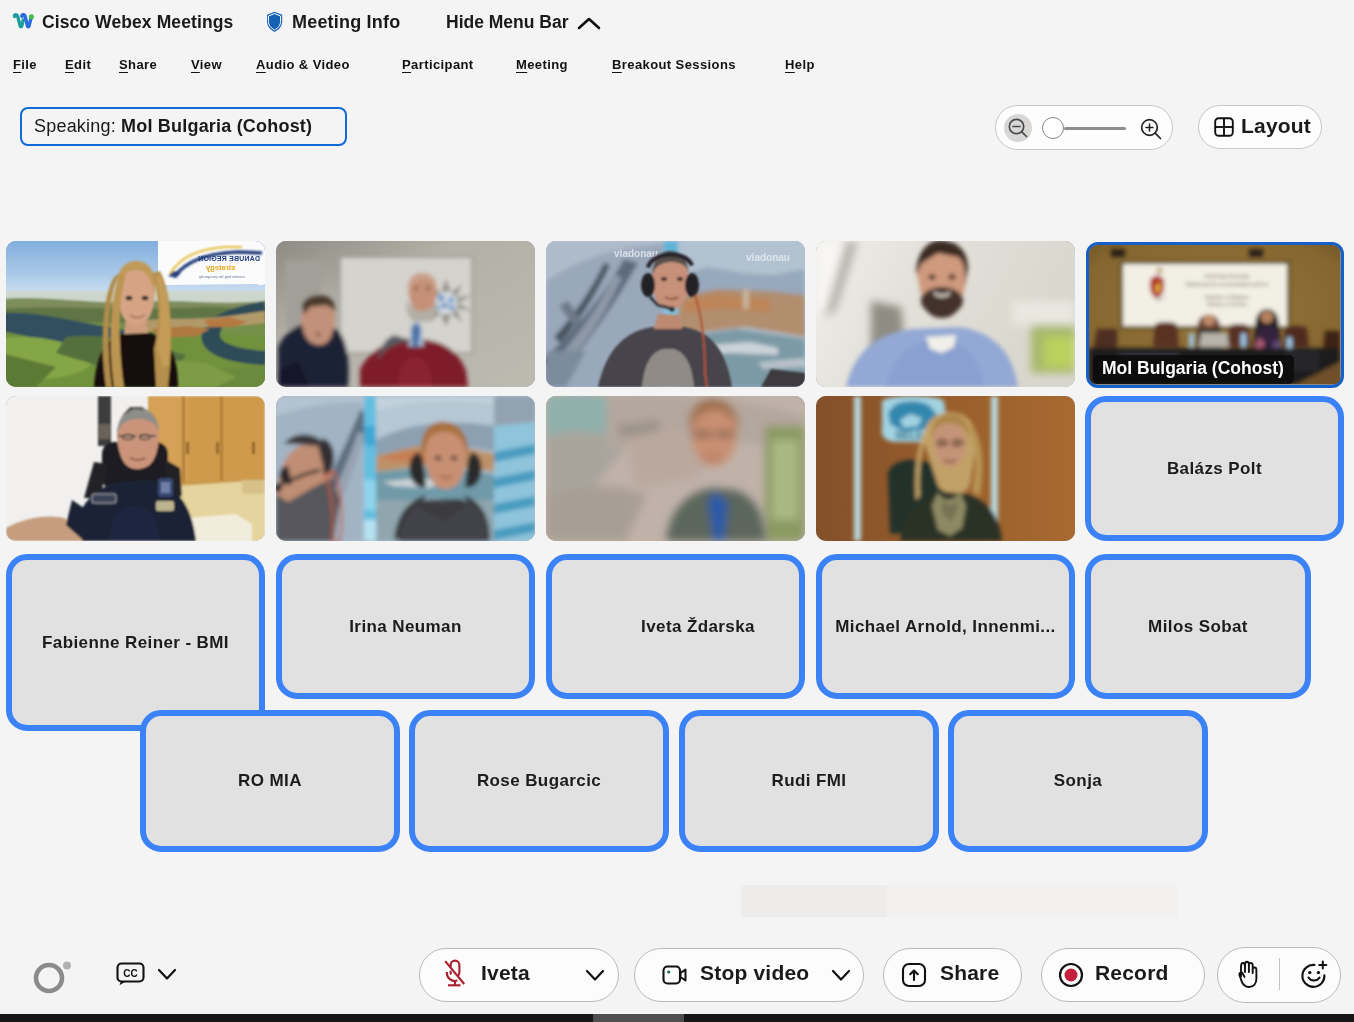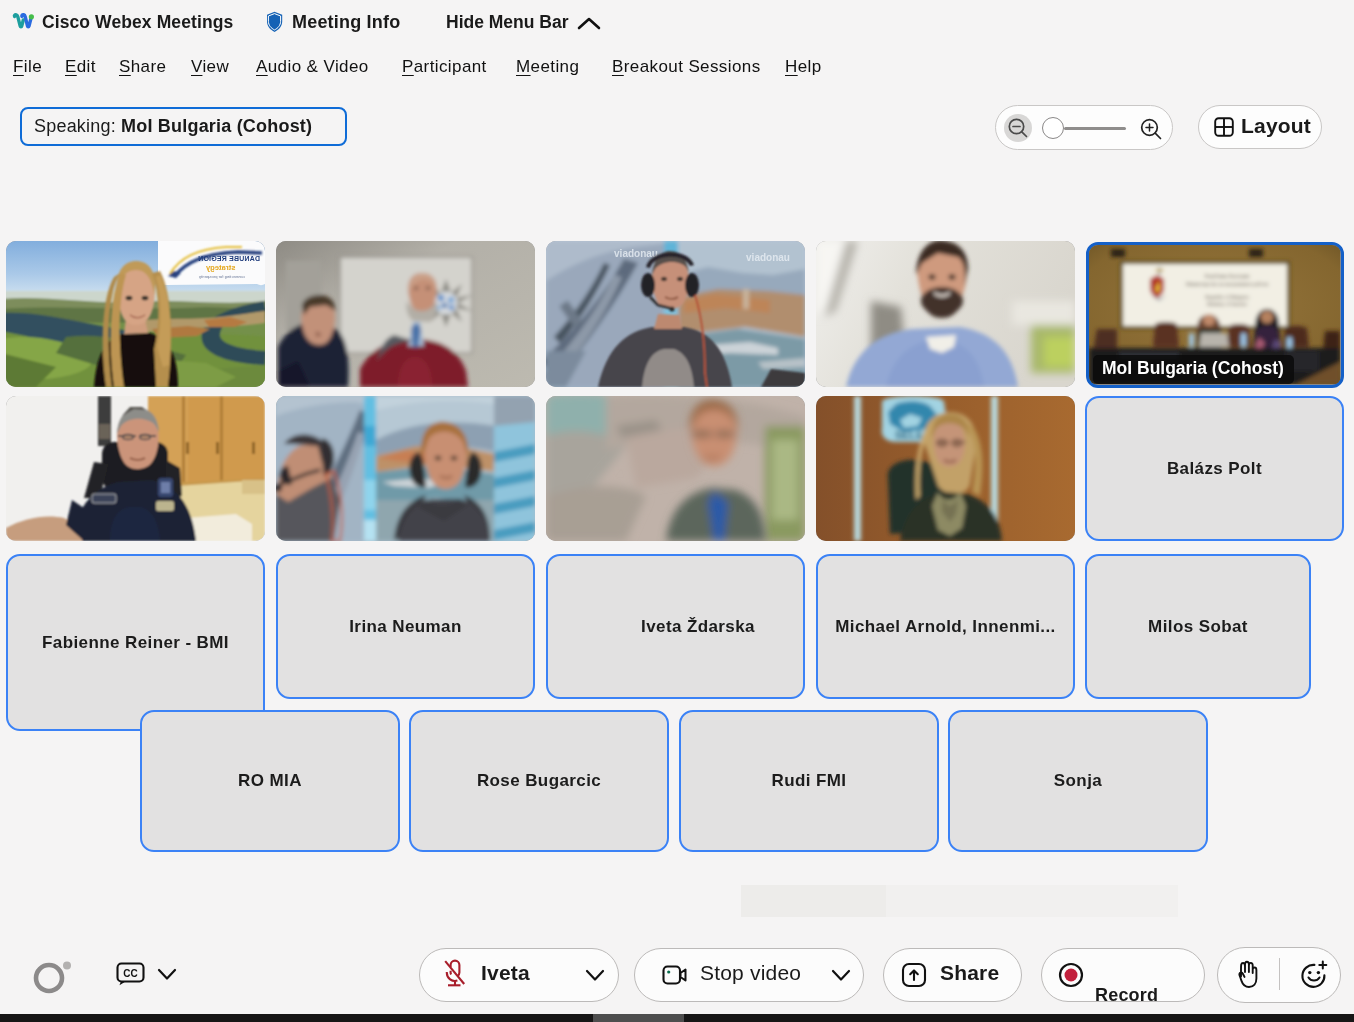--- a/index.html
+++ b/index.html
@@ -1,23 +1,23 @@
 <!DOCTYPE html>
 <html><head>
 <meta charset="utf-8">
 <style>
   html,body{margin:0;padding:0;}
   body{width:1354px;height:1022px;background:#f5f4f4;font-family:"Liberation Sans",sans-serif;position:relative;overflow:hidden;color:#1a1a1a;}
   .abs{position:absolute;}
-  .tile{position:absolute;background:#e2e1e1;border:2px solid #3b82f6;border-radius:14px;box-sizing:border-box;display:flex;align-items:center;justify-content:center;}
+  .tile{position:absolute;background:#e2e1e1;border:6px solid #3b82f6;border-radius:21px;box-sizing:border-box;display:flex;align-items:center;justify-content:center;}
   .tile span{font-size:17px;font-weight:bold;color:#1c1c1c;letter-spacing:.4px;}
   .vtile{position:absolute;border-radius:10px;overflow:hidden;box-sizing:border-box;background:#888;}
   .vtile svg{display:block;}
   .btn{position:absolute;background:#fcfcfc;border:1px solid #bcbab9;border-radius:27px;box-sizing:border-box;display:flex;align-items:center;justify-content:center;height:54px;top:948px;}
-  .menu-item{font-size:17px;font-weight:normal;color:#111;letter-spacing:.4px;}
+  .menu-item{font-size:13px;font-weight:bold;color:#111;letter-spacing:.4px;}
   .menu-item u{text-decoration:underline;text-underline-offset:3px;}
 </style>
 </head>
 <body>
 
 <svg class="abs" style="left:11px;top:11px" width="24" height="24" viewBox="0 0 24 24">
   <path d="M3.6 5.6 C3 4.4 4 3.4 5.2 3.8 c.8.3 1.3 1 1.6 1.9 l2.4 9.4 c.2.8 1.3.8 1.5 0 L12.3 9" fill="none" stroke="#1d9e9e" stroke-width="3.4" stroke-linecap="round"></path>
   <path d="M10.9 5.4 c-.3-1.1.6-2 1.7-1.7 .8.2 1.4.9 1.6 1.8 l2.3 9.6 c.2.8 1.3.8 1.5 0 L20.3 6" fill="none" stroke="#2a6be0" stroke-width="3.4" stroke-linecap="round"></path>
   <circle cx="20.4" cy="5.8" r="2.6" fill="#45bd4a"></circle>
 </svg>
@@ -556,38 +556,38 @@
 <svg class="abs" style="left:585px;top:969px" width="20" height="13" viewBox="0 0 20 13">
   <path d="M2 2 L10 10.5 L18 2" fill="none" stroke="#111" stroke-width="2.2" stroke-linecap="round" stroke-linejoin="round"></path>
 </svg>
 
 <div class="btn" style="left:634px;width:230px;"></div>
 <svg class="abs" style="left:662px;top:963px" width="26" height="24" viewBox="0 0 26 24">
   <rect x="1.5" y="3.5" width="16.5" height="17" rx="4" fill="none" stroke="#111" stroke-width="2.1"></rect>
   <path d="M18.5 10 l5 -3.5 v11 l-5 -3.5 z" fill="none" stroke="#111" stroke-width="2" stroke-linejoin="round"></path>
   <circle cx="6.7" cy="9" r="1.6" fill="#0a6e4e"></circle>
 </svg>
-<div class="abs lbl" style="left:700px;top:961px;font-size:21px;font-weight:normal;letter-spacing:.2px;">Stop video</div>
+<div class="abs lbl" style="left:700px;top:961px;font-size:21px;font-weight:bold;letter-spacing:.2px;">Stop video</div>
 <svg class="abs" style="left:831px;top:969px" width="20" height="13" viewBox="0 0 20 13">
   <path d="M2 2 L10 10.5 L18 2" fill="none" stroke="#111" stroke-width="2.2" stroke-linecap="round" stroke-linejoin="round"></path>
 </svg>
 
 <div class="btn" style="left:883px;width:139px;"></div>
 <svg class="abs" style="left:901px;top:962px" width="26" height="26" viewBox="0 0 26 26">
   <rect x="2" y="2" width="22" height="22" rx="6" fill="none" stroke="#111" stroke-width="2.1"></rect>
   <path d="M13 18 v-9 M9.2 12.2 L13 8.4 l3.8 3.8" fill="none" stroke="#111" stroke-width="2.1" stroke-linecap="round" stroke-linejoin="round"></path>
 </svg>
 <div class="abs lbl" style="left:940px;top:961px;font-size:21px;font-weight:bold;letter-spacing:.2px;">Share</div>
 
 <div class="btn" style="left:1041px;width:164px;"></div>
 <svg class="abs" style="left:1058px;top:962px" width="26" height="26" viewBox="0 0 26 26">
   <circle cx="13" cy="13" r="11" fill="none" stroke="#111" stroke-width="2.2"></circle>
   <circle cx="13" cy="13" r="6.5" fill="#c2203c"></circle>
 </svg>
-<div class="abs lbl" style="left:1095px;top:985px;font-size:18px;font-weight:bold;letter-spacing:.2px;">Record</div>
+<div class="abs lbl" style="left:1095px;top:961px;font-size:21px;font-weight:bold;letter-spacing:.2px;">Record</div>
 
 <div class="btn" style="left:1217px;width:124px;height:56px;top:947px;border-radius:28px;"></div>
 <svg class="abs" style="left:1236px;top:960px" width="24" height="29" viewBox="0 0 24 29">
   <path d="M5 9 v7.5 M5 9 c0-4 0-6 2-6 1.6 0 2 1.4 2 3.4 M9 12 V4.6 c0-1.8.6-2.8 1.9-2.8 1.3 0 2 1 2 2.8 V12 M12.9 12 V5.4 c0-1.6.7-2.5 1.9-2.5 1.2 0 1.9 1 1.9 2.6 V13 M16.7 13 v-3.3 c0-1.4.7-2.2 1.8-2.2 1.2 0 1.9.9 1.9 2.4 v8.6 c0 5-2.7 8.5-7.4 8.5 -4.3 0-6.2-2.2-7.6-6.4 -.5-1.5-1.3-3.8-1.9-5.5 -.4-1.2.1-2.1 1-2.4 1-.4 1.9.1 2.5 1.3 l1.5 2.9" fill="none" stroke="#111" stroke-width="1.9" stroke-linecap="round" stroke-linejoin="round"></path>
 </svg>
 <div class="abs" style="left:1279px;top:958px;width:1px;height:32px;background:#c4c2c1;"></div>
 <svg class="abs" style="left:1299px;top:960px" width="30" height="30" viewBox="0 0 30 30">
   <path d="M25.4 15.2 a11 11 0 1 1 -10 -10.3" fill="none" stroke="#111" stroke-width="2.1" stroke-linecap="round"></path>
   <circle cx="10.8" cy="12.6" r="1.7" fill="#111"></circle>
   <circle cx="19.4" cy="12.6" r="1.7" fill="#111"></circle>

